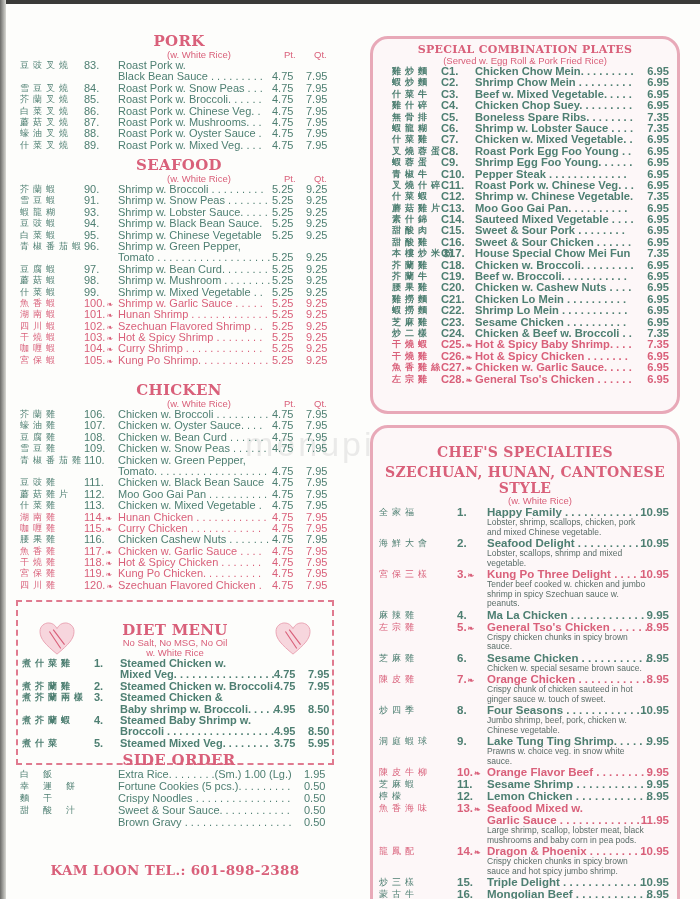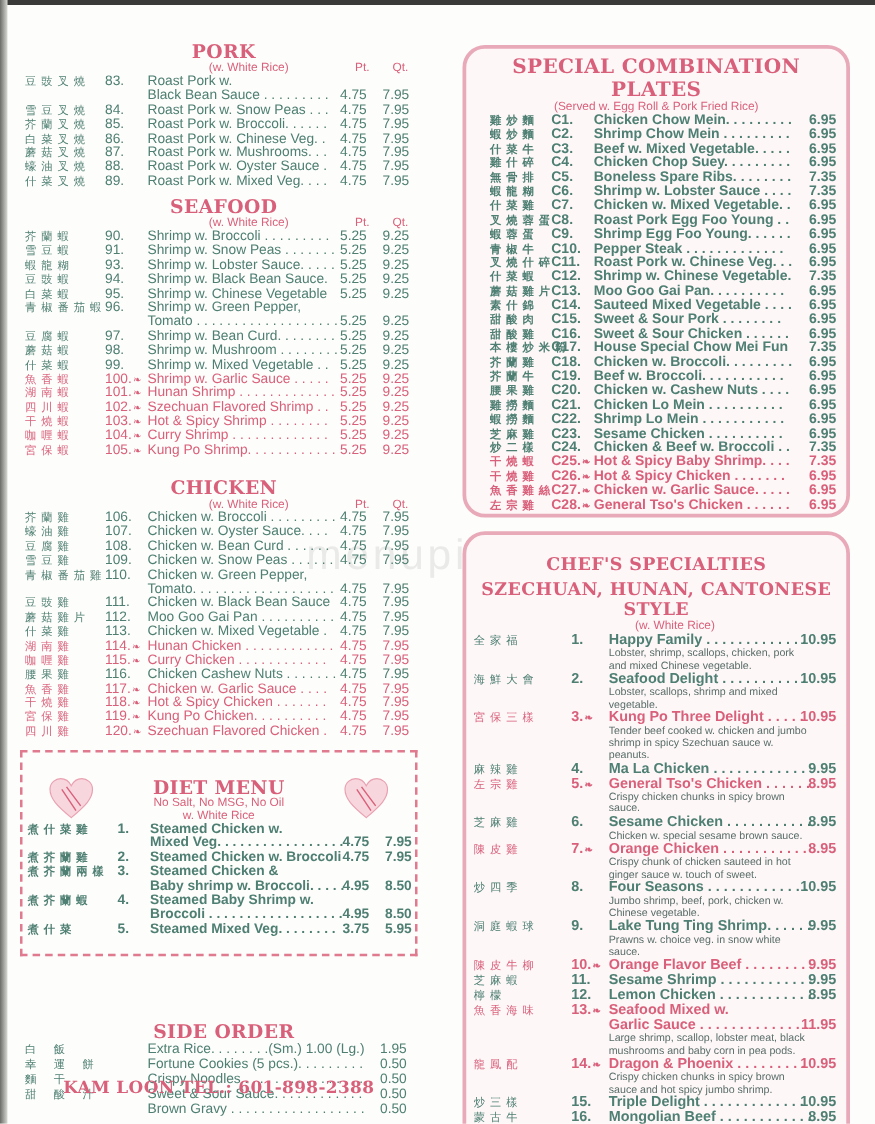--- a/index.html
+++ b/index.html
@@ -458,21 +458,21 @@
       <div class="row">
         <span class="ch">煮什菜</span>
         <span class="num" style="left: 78px;">5.</span>
         <span class="name">Steamed Mixed Veg. . . . . . . .</span>
         <span class="pt">3.75</span>
         <span class="qt">5.95</span>
       </div>
     </div>
 </div>
 
-<div style="position:absolute;left:14px;top:817px;width:330px;">
+<div style="position:absolute;left:14px;top:752px;width:330px;">
   <div class="section-title serif-red">SIDE ORDER</div>
   <div id="side-list">
       <div class="side-row">
         <span class="ch">白飯</span>
         <span class="name">Extra Rice. . . . . . . .(Sm.) 1.00 (Lg.)</span>
         <span class="price">1.95</span>
       </div>
       <div class="side-row">
         <span class="ch">幸運餅</span>
         <span class="name">Fortune Cookies (5 pcs.). . . . . . . . .</span>
@@ -492,21 +492,21 @@
         <span class="ch"></span>
         <span class="name">Brown Gravy . . . . . . . . . . . . . . . . . .</span>
         <span class="price">0.50</span>
       </div>
     </div>
 </div>
 
 <div class="tel serif-red">KAM LOON TEL.: 601-898-2388</div>
 
 <div class="rbox combo" style="top:36px;height:378px;">
-  <div class="serif-red" style="text-align:center;font-size:16px;margin-top:4px;">SPECIAL COMBINATION PLATES</div>
+  <div class="serif-red" style="text-align:center;font-size:11px;margin-top:4px;">SPECIAL COMBINATION PLATES</div>
   <div class="subtitle">(Served w. Egg Roll &amp; Pork Fried Rice)</div>
   <div id="combo-list">
       <div class="row">
         <span class="ch">雞炒麵</span>
         <span class="num"><span>C1.</span></span>
         <span class="name">Chicken Chow Mein. . . . . . . . .</span>
         <span class="price">6.95</span>
       </div>
       <div class="row">
         <span class="ch">蝦炒麵</span>

